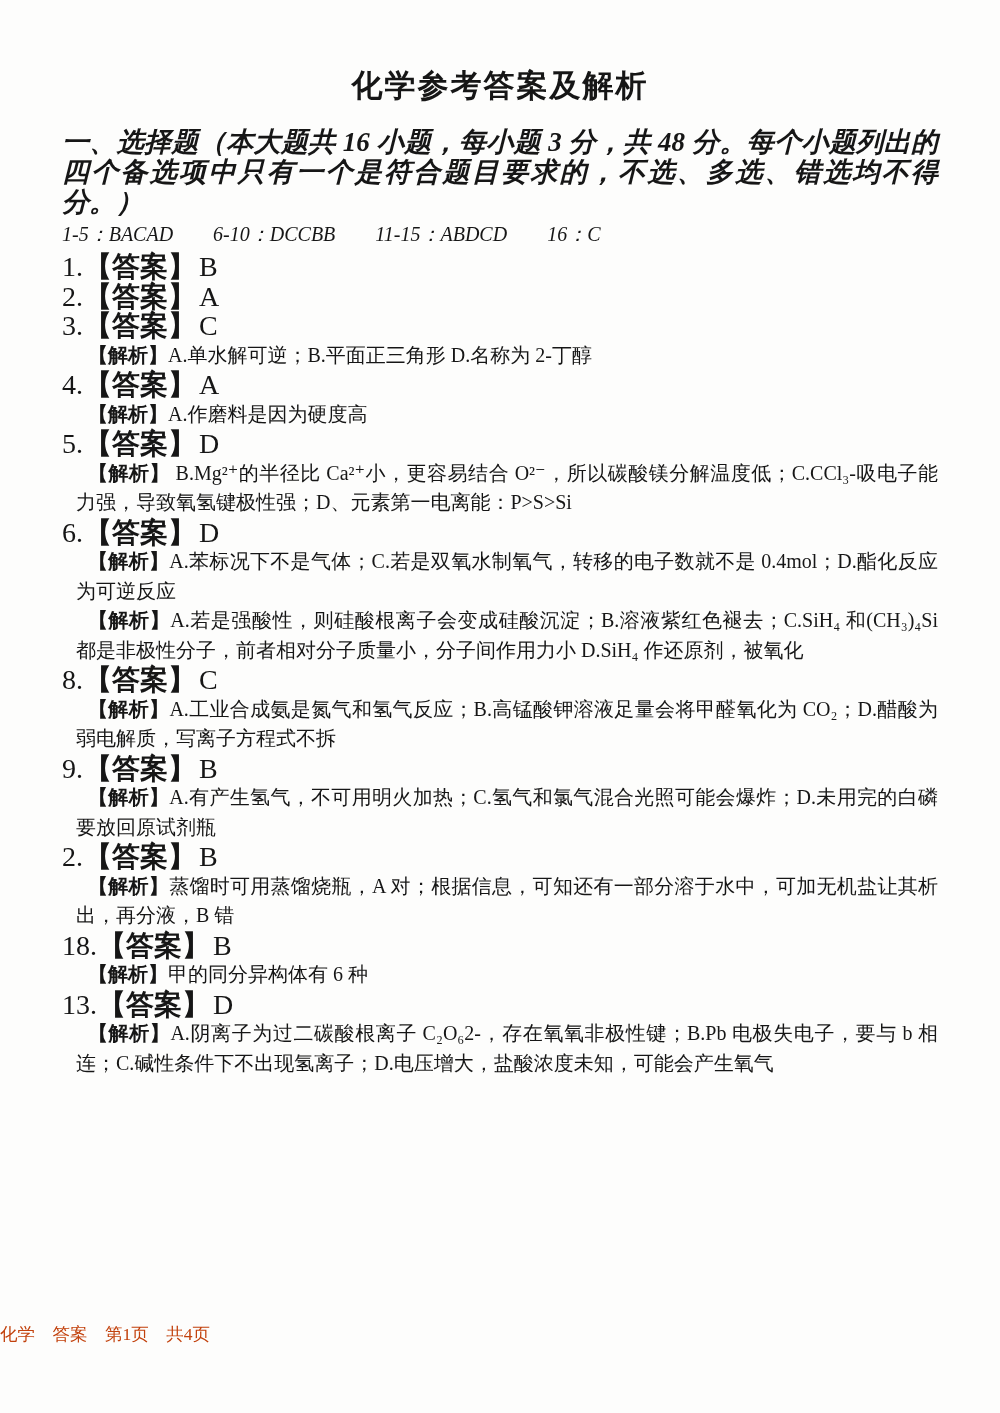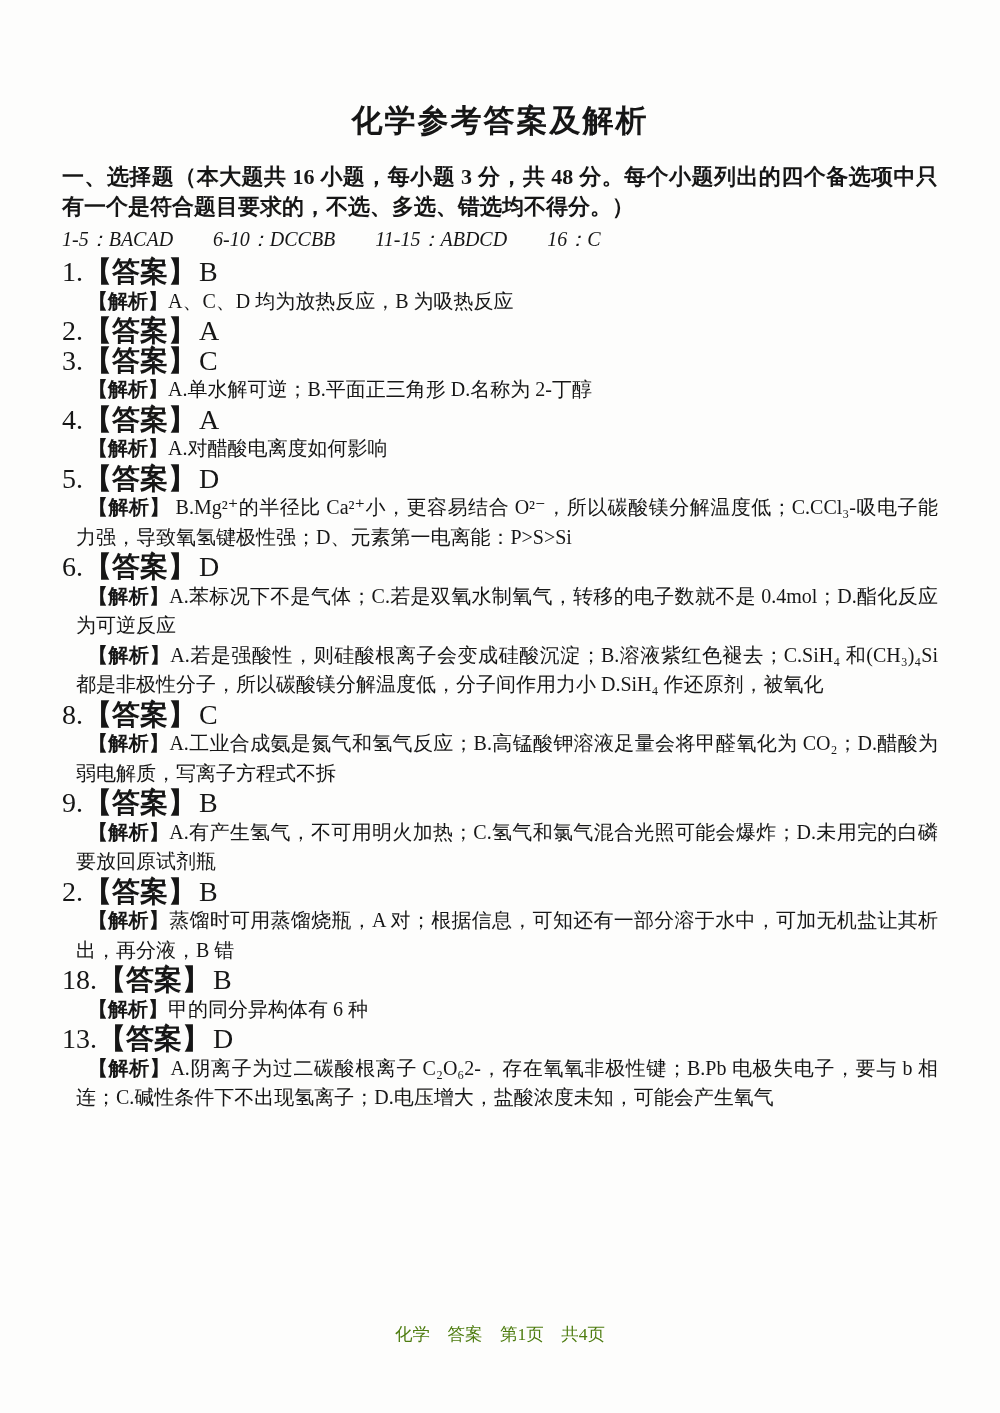--- a/index.html
+++ b/index.html
@@ -9,36 +9,37 @@
   }
   .page {
     position: relative;
     width: 1000px;
     height: 1413px;
     margin: 0 auto;
     background: #fdfdfc;
     color: #161616;
     font-family: "Liberation Serif", "DejaVu Serif", serif;
     box-sizing: border-box;
-    padding: 100px 62px 0 62px;
+    padding: 65px 62px 0 62px;
     overflow: hidden;
   }
   .title {
     font-size: 31px;
     font-weight: 700;
     text-align: center;
     letter-spacing: 2px;
     margin: 0 0 20px 0;
   }
   .section-heading {
-    font-size: 22px;
+    font-size: 27px;
     font-weight: 700;
     line-height: 30px;
     text-align: justify;
     margin: 0 0 2px 0;
+    font-style: italic;
   }
   .answer-summary {
     font-size: 20px;
     line-height: 31px;
     margin: 0 0 2px 0;
     font-style: italic;
   }
   .q { margin: 0; }
   .ans-line {
     font-size: 28px;
@@ -56,67 +57,66 @@
   .lab {
     font-weight: 700;
   }
   .ansletter { padding-left: 3px; }
   .num { padding-right: 1px; }
   .footer {
     position: absolute;
     left: 0;
     right: 0;
     top: 1322px;
-    text-align: center;
+    text-align: left;
     font-size: 17.5px;
-    color: #4d7c0f;
+    color: #c2410c;
   }
 </style>
 </head>
 <body>
 
 <div class="page">
 
   <h1 class="title">化学参考答案及解析</h1>
 
   <p class="section-heading">一、选择题（本大题共 16 小题，每小题 3 分，共 48 分。每个小题列出的四个备选项中只有一个是符合题目要求的，不选、多选、错选均不得分。）</p>
 
   <p class="answer-summary">1-5：BACAD　　6-10：DCCBB　　11-15：ABDCD　　16：C</p>
 
   <section class="q">
     <p class="ans-line"><span class="num">1.</span><span class="lab">【答案】</span><span class="ansletter">B</span></p>
-    <p class="ana"><span class="lab">【解析】</span><span>A、C、D 均为放热反应，B 为吸热反应</span></p>
   </section>
 
   <section class="q">
     <p class="ans-line"><span class="num">2.</span><span class="lab">【答案】</span><span class="ansletter">A</span></p>
   </section>
 
   <section class="q">
     <p class="ans-line"><span class="num">3.</span><span class="lab">【答案】</span><span class="ansletter">C</span></p>
     <p class="ana"><span class="lab">【解析】</span><span>A.单水解可逆；B.平面正三角形 D.名称为 2-丁醇</span></p>
   </section>
 
   <section class="q">
     <p class="ans-line"><span class="num">4.</span><span class="lab">【答案】</span><span class="ansletter">A</span></p>
-    <p class="ana"><span class="lab">【解析】</span><span>A.对醋酸电离度如何影响</span></p>
+    <p class="ana"><span class="lab">【解析】</span><span>A.作磨料是因为硬度高</span></p>
   </section>
 
   <section class="q">
     <p class="ans-line"><span class="num">5.</span><span class="lab">【答案】</span><span class="ansletter">D</span></p>
     <p class="ana"><span class="lab">【解析】</span><span> B.Mg²⁺的半径比 Ca²⁺小，更容易结合 O²⁻，所以碳酸镁分解温度低；C.CCl₃-吸电子能力强，导致氧氢键极性强；D、元素第一电离能：P&gt;S&gt;Si</span></p>
   </section>
 
   <section class="q">
     <p class="ans-line"><span class="num">6.</span><span class="lab">【答案】</span><span class="ansletter">D</span></p>
     <p class="ana"><span class="lab">【解析】</span><span>A.苯标况下不是气体；C.若是双氧水制氧气，转移的电子数就不是 0.4mol；D.酯化反应为可逆反应</span></p>
   </section>
 
   <section class="q">
-    <p class="ana"><span class="lab">【解析】</span><span>A.若是强酸性，则硅酸根离子会变成硅酸沉淀；B.溶液紫红色褪去；C.SiH₄ 和(CH₃)₄Si 都是非极性分子，所以碳酸镁分解温度低，分子间作用力小 D.SiH₄ 作还原剂，被氧化</span></p>
+    <p class="ana"><span class="lab">【解析】</span><span>A.若是强酸性，则硅酸根离子会变成硅酸沉淀；B.溶液紫红色褪去；C.SiH₄ 和(CH₃)₄Si 都是非极性分子，前者相对分子质量小，分子间作用力小 D.SiH₄ 作还原剂，被氧化</span></p>
   </section>
 
   <section class="q">
     <p class="ans-line"><span class="num">8.</span><span class="lab">【答案】</span><span class="ansletter">C</span></p>
     <p class="ana"><span class="lab">【解析】</span><span>A.工业合成氨是氮气和氢气反应；B.高锰酸钾溶液足量会将甲醛氧化为 CO₂；D.醋酸为弱电解质，写离子方程式不拆</span></p>
   </section>
 
   <section class="q">
     <p class="ans-line"><span class="num">9.</span><span class="lab">【答案】</span><span class="ansletter">B</span></p>
     <p class="ana"><span class="lab">【解析】</span><span>A.有产生氢气，不可用明火加热；C.氢气和氯气混合光照可能会爆炸；D.未用完的白磷要放回原试剂瓶</span></p>

